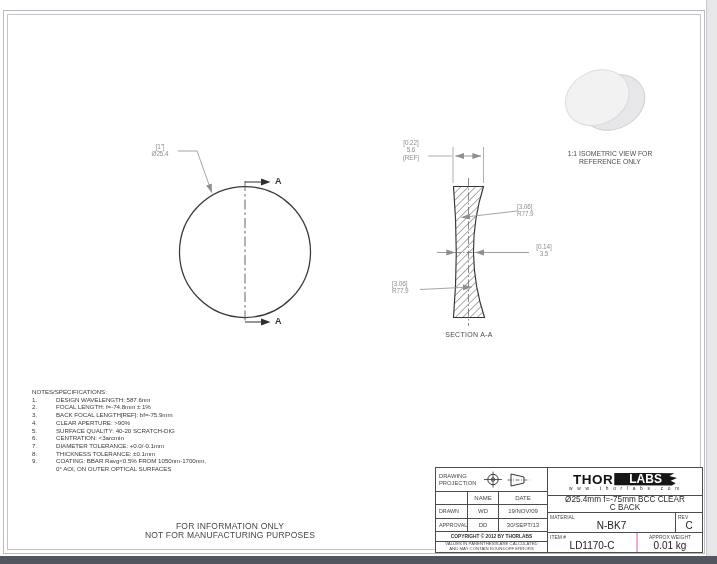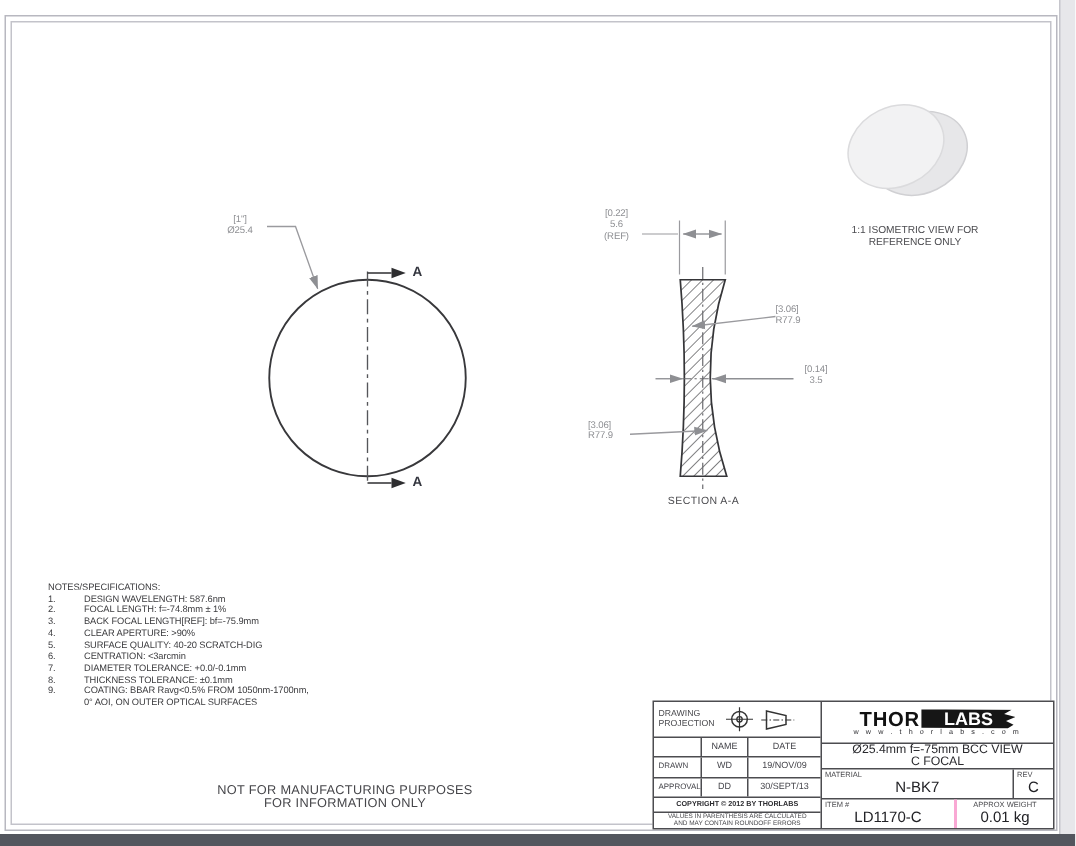--- a/index.html
+++ b/index.html
@@ -152,22 +152,22 @@
     <div class="row"><span class="num">4.</span><span>CLEAR APERTURE: &gt;90%</span></div>
     <div class="row"><span class="num">5.</span><span>SURFACE QUALITY: 40-20 SCRATCH-DIG</span></div>
     <div class="row"><span class="num">6.</span><span>CENTRATION: &lt;3arcmin</span></div>
     <div class="row"><span class="num">7.</span><span>DIAMETER TOLERANCE: +0.0/-0.1mm</span></div>
     <div class="row"><span class="num">8.</span><span>THICKNESS TOLERANCE: ±0.1mm</span></div>
     <div class="row"><span class="num">9.</span><span>COATING: BBAR Ravg&lt;0.5% FROM 1050nm-1700nm,</span></div>
     <div class="cont">0° AOI, ON OUTER OPTICAL SURFACES</div>
   </div>
 
   <div class="footer">
+    <div>FOR INFORMATION ONLY</div>
     <div>NOT FOR MANUFACTURING PURPOSES</div>
-    <div>FOR INFORMATION ONLY</div>
   </div>
 
   <div class="tblock">
     <div class="tb-left">
       <div class="tb-row proj-row">
         <div class="proj-label">
           <div>DRAWING</div>
           <div>PROJECTION</div>
         </div>
         <div class="proj-syms">
@@ -206,22 +206,22 @@
     </div>
     <div class="tb-right">
       <div class="tb-row logo-row cell">
         <div class="logo-line">
           <span class="logo-thor">THOR</span>
           <span class="logo-labs">LABS</span>
         </div>
         <div class="website">w w w . t h o r l a b s . c o m</div>
       </div>
       <div class="tb-row desc-row cell">
-        <div>Ø25.4mm f=-75mm BCC VIEW</div>
-        <div>C FOCAL</div>
+        <div>Ø25.4mm f=-75mm BCC CLEAR</div>
+        <div>C BACK</div>
       </div>
       <div class="tb-row mat-row">
         <div class="mat-cell">
           <div class="mini-label">MATERIAL</div>
           <div class="big-val">N-BK7</div>
         </div>
         <div class="rev-cell">
           <div class="mini-label">REV</div>
           <div class="big-val">C</div>
         </div>

